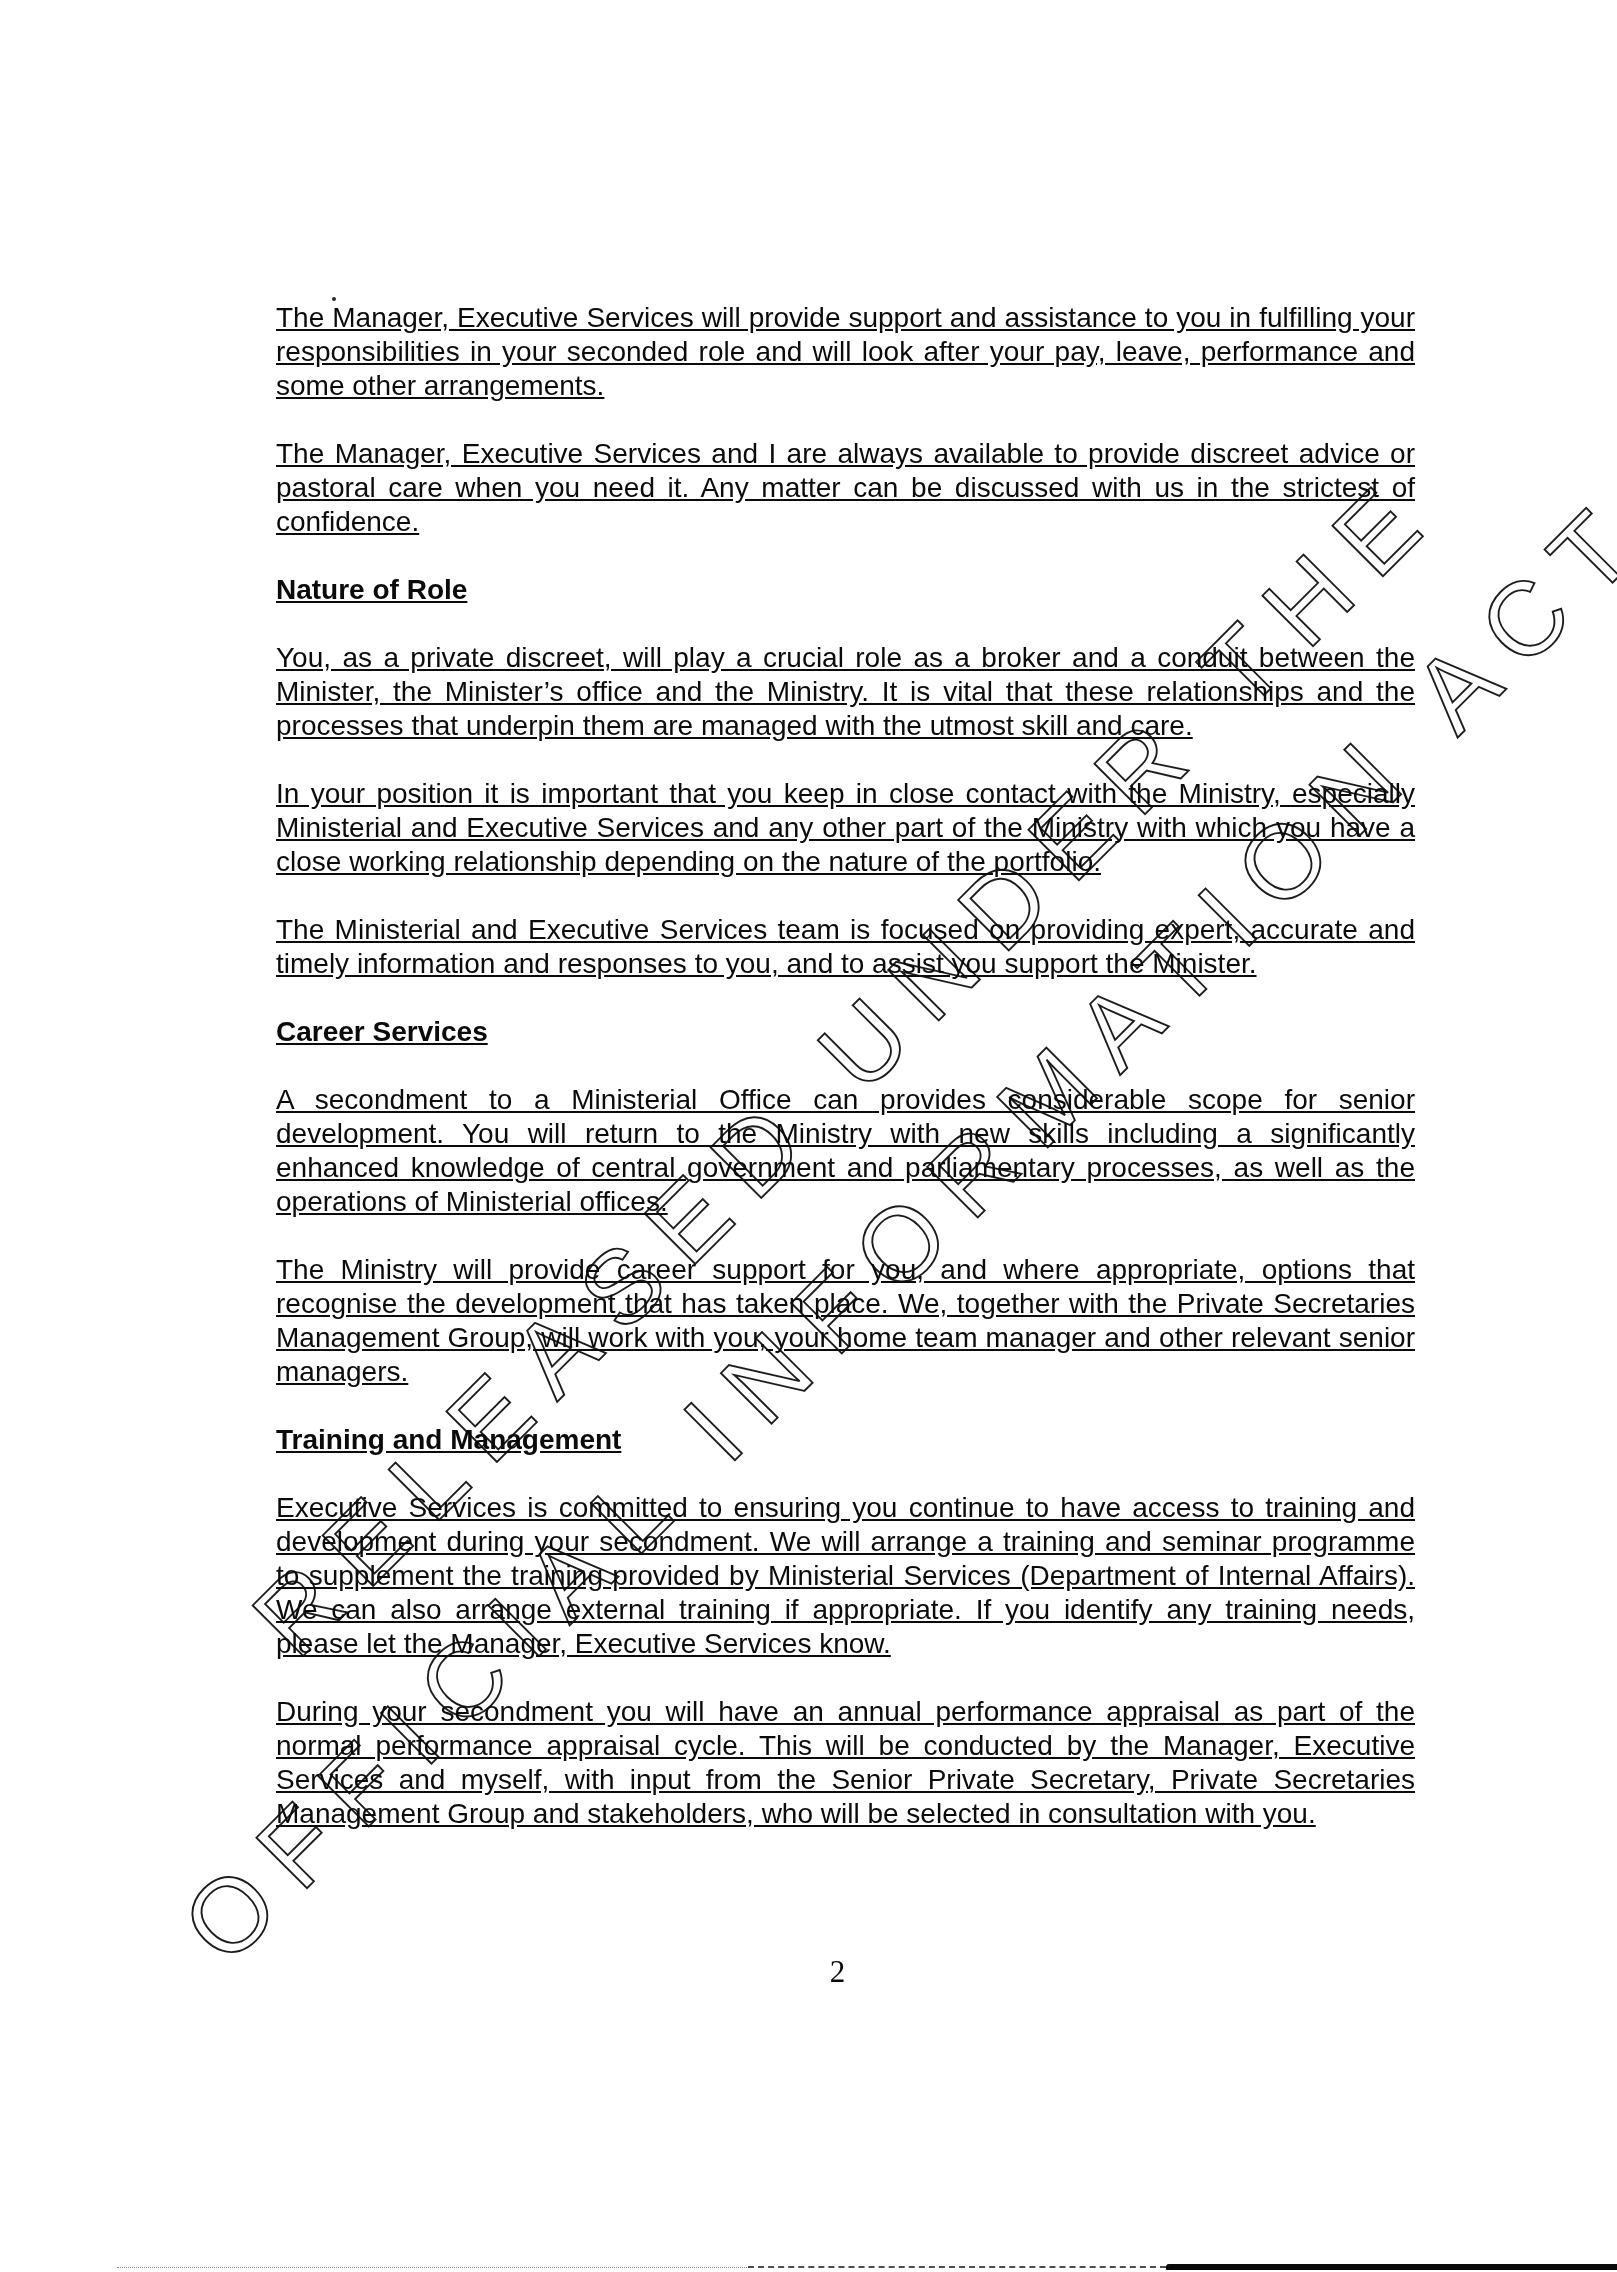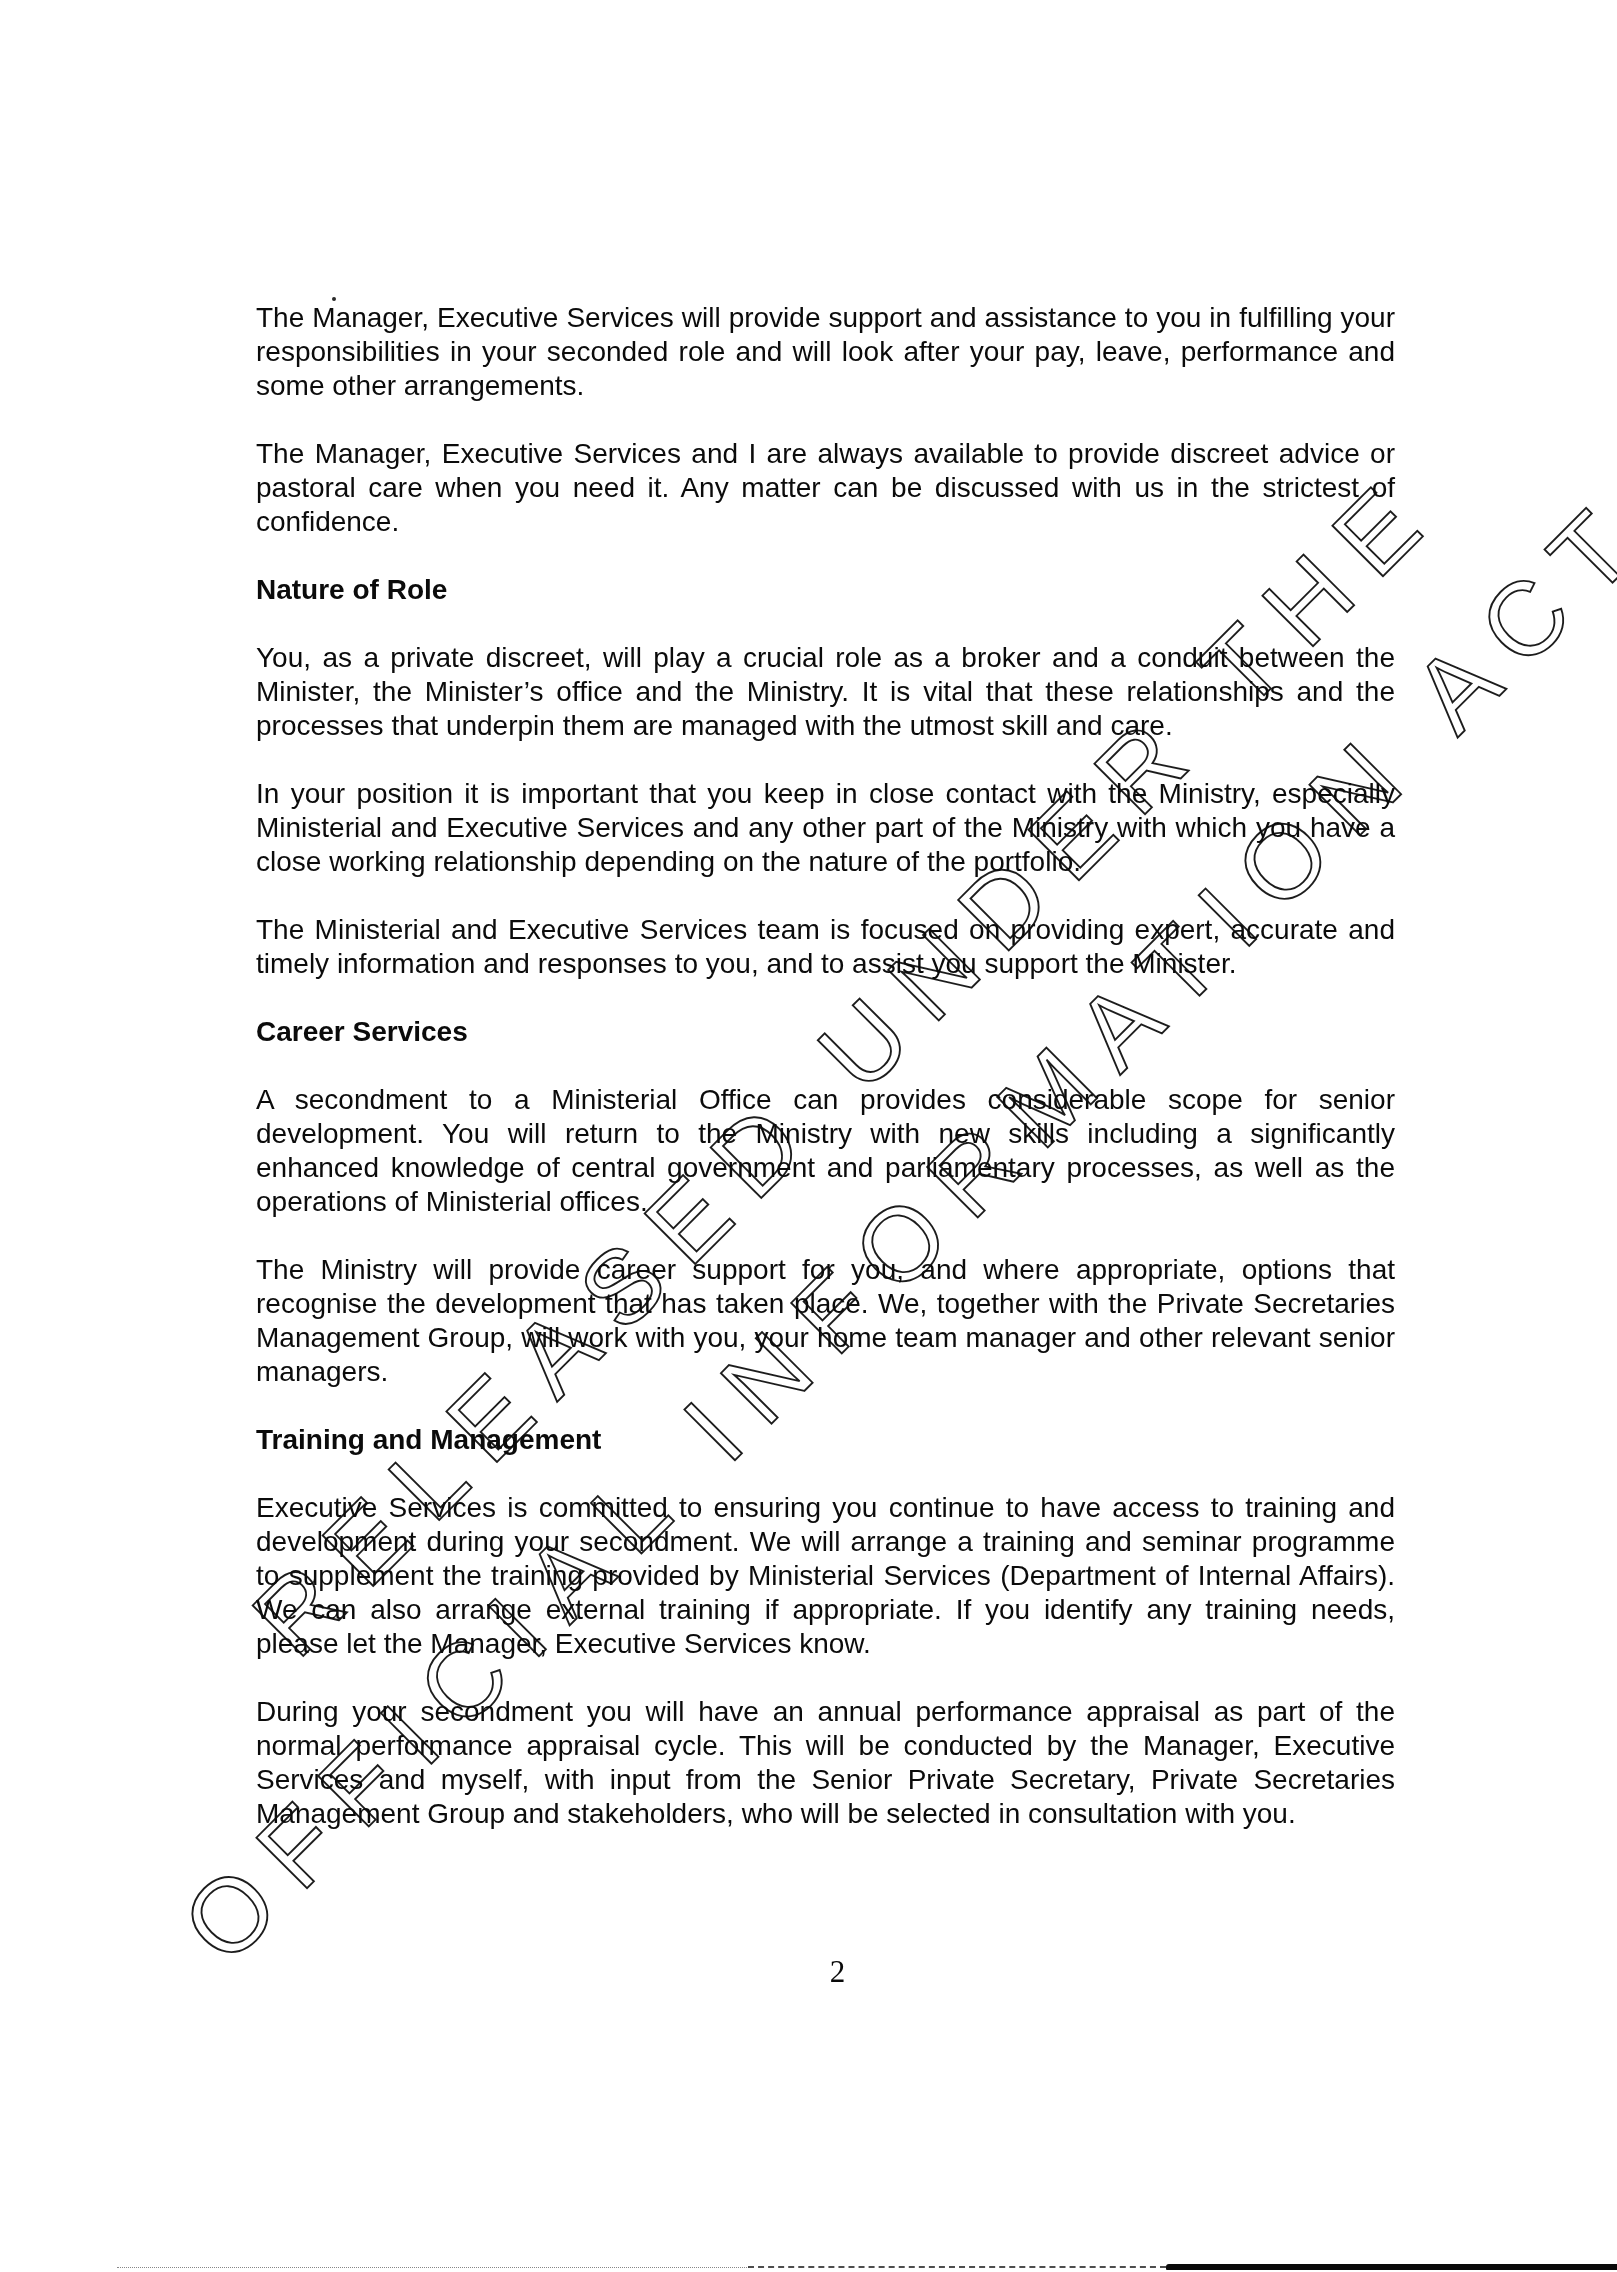--- a/index.html
+++ b/index.html
@@ -34,26 +34,27 @@
     color: transparent;
     -webkit-text-stroke: 1.9px #1c1c1c;
     text-stroke: 1.9px #1c1c1c;
   }
   .watermark-line-1 { left: 845px; top: 1064px; }
   .watermark-line-2 { left: 916px; top: 1229px; }
 
   
   .content {
     position: absolute;
-    left: 256px;
+    left: 276px;
     top: 301px;
     width: 1139px;
     z-index: 2;
     font-size: 28px;
     line-height: 34px;
+    text-decoration: underline;
   }
   .content p {
     margin: 0 0 34px 0;
     text-align: justify;
     text-align-last: left;
   }
   .content h2 {
     margin: 0 0 34px 0;
     font-size: 28px;
     line-height: 34px;

